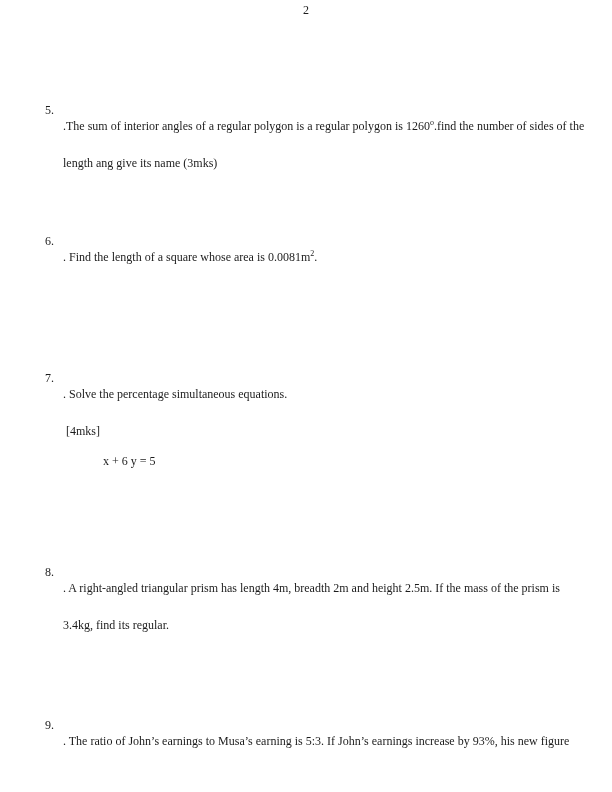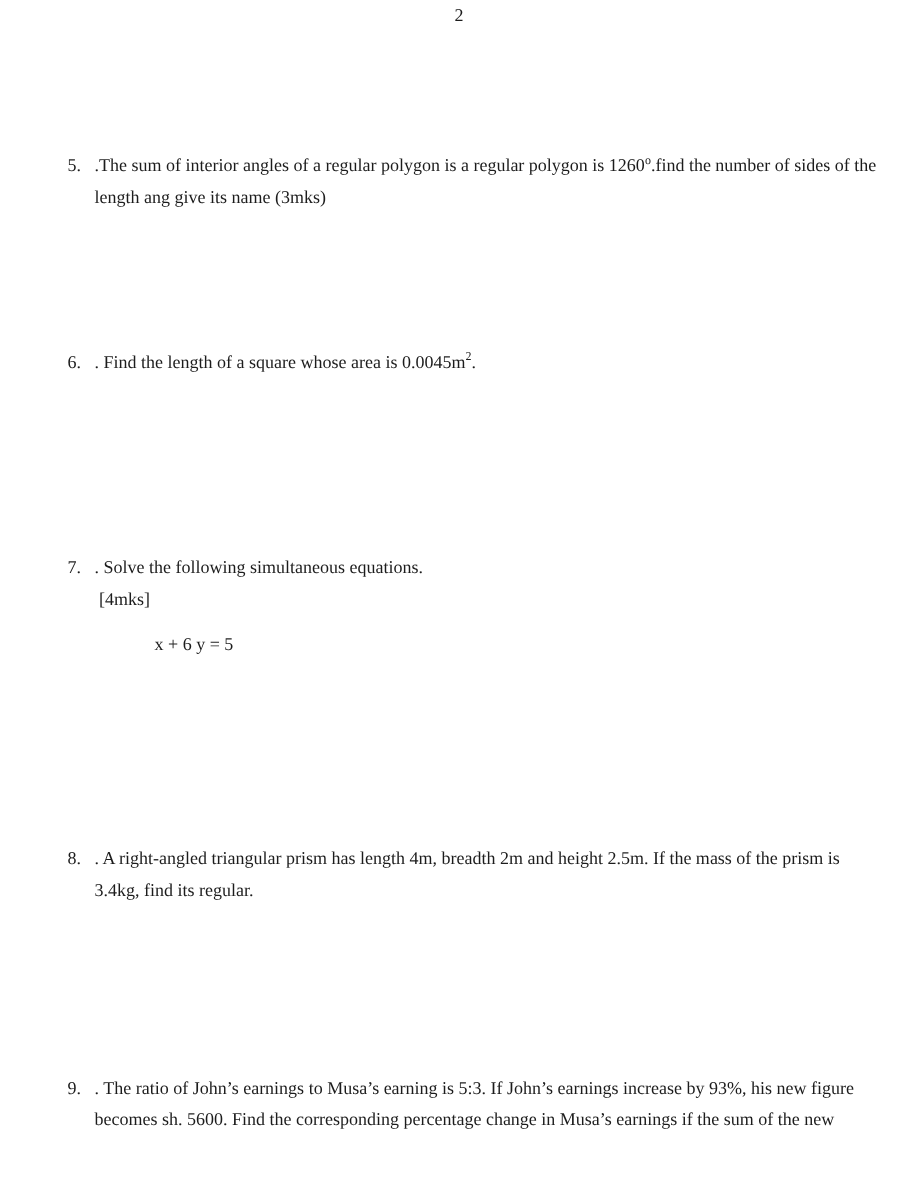--- a/index.html
+++ b/index.html
@@ -34,20 +34,21 @@
   .qnum {
     position: absolute;
     left: 0;
     top: 0;
     line-height: 21px;
   }
   .qline {
     line-height: 21px;
     margin-left: 18px;
     white-space: nowrap;
+    margin-top: 16px;
   }
   .indent-marks {
     margin-left: 57px;
   }
   .indent-bracket {
     margin-left: 21px;
   }
   .indent-eq {
     margin-left: 58px;
   }
@@ -74,35 +75,34 @@
   <div class="page-number">2</div>
 
   <div class="question q5">
     <span class="qnum">5.</span>
     <div class="qline"><span>.The sum of interior angles of a regular polygon is a regular polygon is 1260</span><span class="sup">o</span><span>.find the number of sides of the</span></div>
     <div class="qline">length ang give its name (3mks)</div>
   </div>
 
   <div class="question q6">
     <span class="qnum">6.</span>
-    <div class="qline"><span>. Find the length of a square whose area is 0.0045m</span><span class="sup">2</span><span>.</span></div>
+    <div class="qline"><span>. Find the length of a square whose area is 0.0081m</span><span class="sup">2</span><span>.</span></div>
   </div>
 
   <div class="question q7">
     <span class="qnum">7.</span>
-    <div class="qline">. Solve the following simultaneous equations.</div>
+    <div class="qline">. Solve the percentage simultaneous equations.</div>
     <div class="qline indent-bracket">[4mks]</div>
     <div class="qline indent-eq eq-gap">x + 6 y = 5</div>
   </div>
 
   <div class="question q8">
     <span class="qnum">8.</span>
     <div class="qline">. A right-angled triangular prism has length 4m, breadth 2m and height 2.5m. If the mass of the prism is</div>
     <div class="qline">3.4kg, find its regular.</div>
   </div>
 
   <div class="question q9">
     <span class="qnum">9.</span>
     <div class="qline">. The ratio of John’s earnings to Musa’s earning is 5:3. If John’s earnings increase by 93%, his new figure</div>
-    <div class="qline">becomes sh. 5600. Find the corresponding percentage change in Musa’s earnings if the sum of the new</div>
   </div>
 
 </div>
 
 </body></html>

